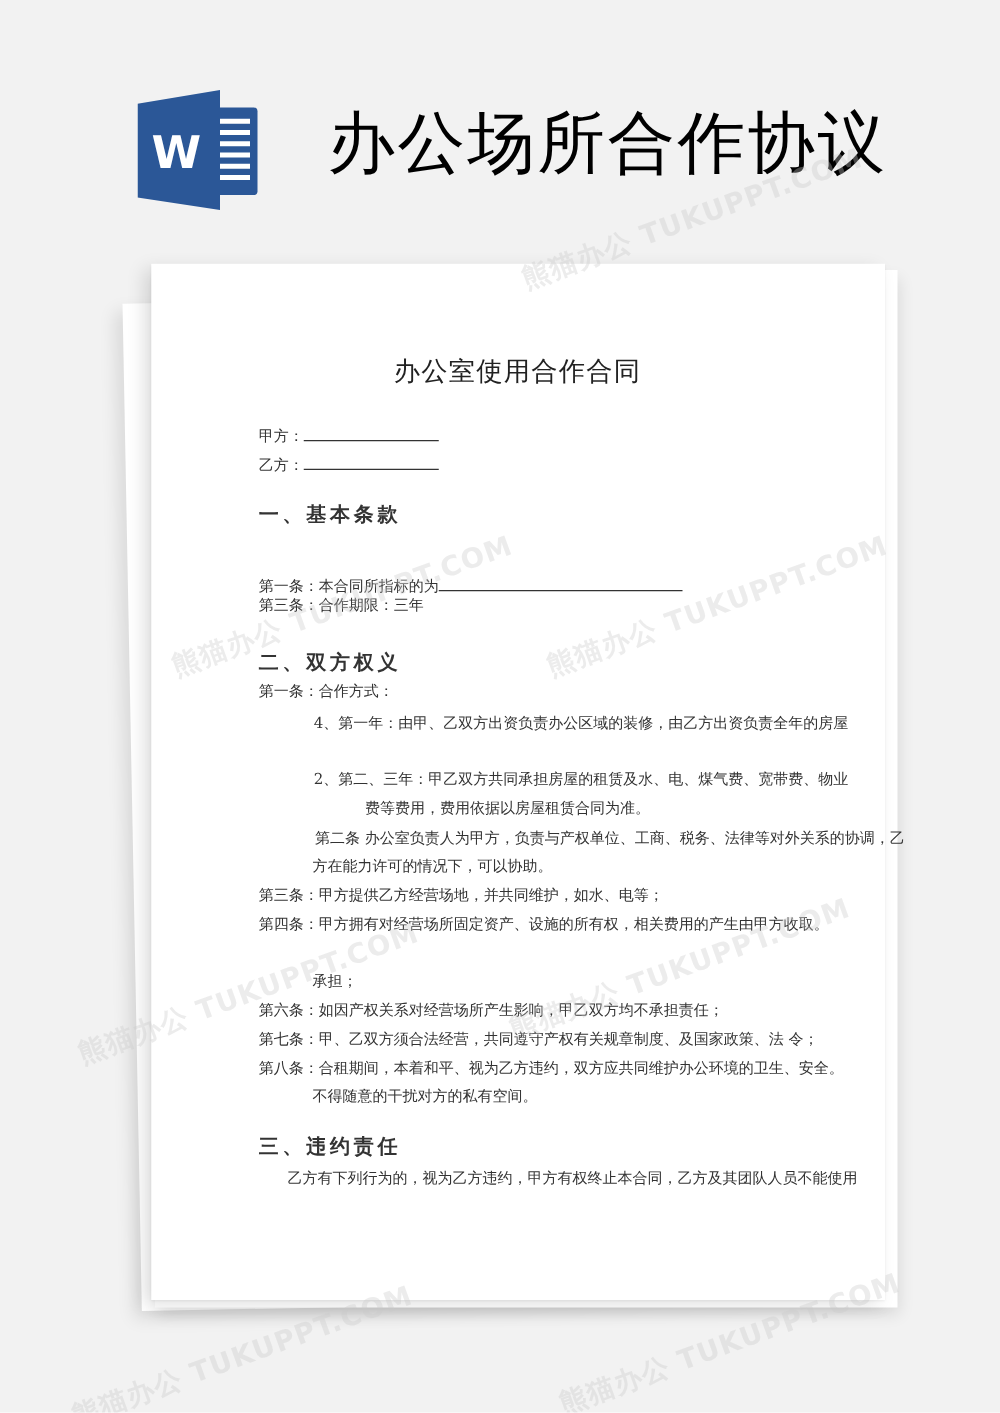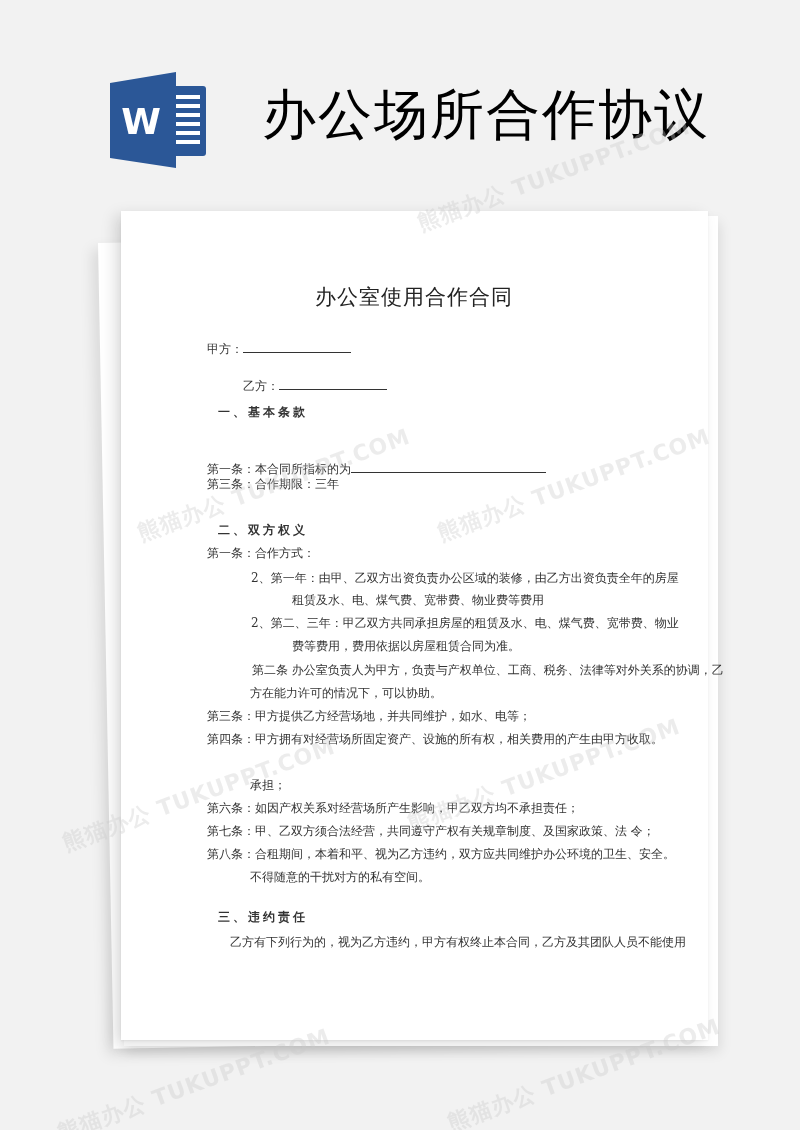--- a/index.html
+++ b/index.html
@@ -32,21 +32,21 @@
     box-shadow: -6px 4px 14px rgba(0,0,0,0.13), 0 1px 2px rgba(0,0,0,0.06);
   }
   .doc { position: absolute; left: 0; top: 0; width: 100%; height: 100%; color: #2a2a2a; border-radius: 13px; }
   .doc-title {
     position: absolute; left: 0; width: 100%; top: 283px; margin-top: -211px;
     text-align: center; font-size: 21px; color: #222; letter-spacing: 1px;
   }
   .line {
     position: absolute; font-size: 12px; line-height: 16px; white-space: nowrap; color: #333;
   }
-  .heading { font-weight: bold; letter-spacing: 3px; font-size: 12px; margin-left: 11px; }
+  .heading { font-weight: bold; letter-spacing: 3px; font-size: 16px; }
   .blank { display: inline-block; border-bottom: 1px solid #333; height: 12px; vertical-align: baseline; }
   .watermark {
     position: absolute; font-family: "DejaVu Sans", sans-serif; font-size: 22px; font-weight: bold;
     color: rgba(200,200,200,0.35); transform: rotate(-20deg); white-space: nowrap; pointer-events: none;
     letter-spacing: 1px;
   }
 </style>
 </head>
 <body>
 
@@ -70,34 +70,33 @@
 <div class="paper paper-back2"></div>
 <div class="paper paper-back1"></div>
 <div class="paper paper-main"></div>
 
 <div class="doc">
   <div class="doc-title" style="margin-top:0; top:283px; left:0; width:828px;">办公室使用合作合同</div>
 
   <div class="line" style="left:207px; top:340px;">
     <span>甲方：</span><span class="blank" style="width:108px;"></span>
   </div>
-  <div class="line" style="left:207px; top:377px;margin-left:36px;">
+  <div class="line" style="left:207px; top:363px;">
     <span>乙方：</span><span class="blank" style="width:108px;"></span>
   </div>
 
   <div class="line heading" style="left:207px; top:404px;">一、基本条款</div>
   <div class="line" style="left:207px; top:420px;margin-top:40px;">
     <span>第一条：本合同所指标的为</span><span class="blank" style="width:195px;"></span>
   </div>
   <div class="line" style="left:207px; top:476px;">第三条：合作期限：三年</div>
 
   <div class="line heading" style="left:207px; top:522px;">二、双方权义</div>
   <div class="line" style="left:207px; top:545px;">第一条：合作方式：</div>
-  <div class="line" style="left:251px; top:570px;">2、第一年：由甲、乙双方出资负责办公区域的装修，由乙方出资负责全年的房屋</div>
-  <div class="line" style="left:292px; top:592px;">租赁及水、电、煤气费、宽带费、物业费等费用</div>
+  <div class="line" style="left:251px; top:570px;">4、第一年：由甲、乙双方出资负责办公区域的装修，由乙方出资负责全年的房屋</div>
   <div class="line" style="left:251px; top:615px;">2、第二、三年：甲乙双方共同承担房屋的租赁及水、电、煤气费、宽带费、物业</div>
   <div class="line" style="left:292px; top:638px;">费等费用，费用依据以房屋租赁合同为准。</div>
   <div class="line" style="left:220px; top:662px;margin-left:32px;">第二条 办公室负责人为甲方，负责与产权单位、工商、税务、法律等对外关系的协调，乙</div>
   <div class="line" style="left:250px; top:685px;">方在能力许可的情况下，可以协助。</div>
   <div class="line" style="left:207px; top:731px;">第四条：甲方拥有对经营场所固定资产、设施的所有权，相关费用的产生由甲方收取。</div>
   <div class="line" style="left:207px; top:708px;">第三条：甲方提供乙方经营场地，并共同维护，如水、电等；</div>
   <div class="line" style="left:250px; top:777px;">承担；</div>
   <div class="line" style="left:207px; top:800px;text-align:right;">第六条：如因产权关系对经营场所产生影响，甲乙双方均不承担责任；</div>
   <div class="line" style="left:207px; top:823px;">第七条：甲、乙双方须合法经营，共同遵守产权有关规章制度、及国家政策、法 令；</div>
   <div class="line" style="left:207px; top:846px;">第八条：合租期间，本着和平、视为乙方违约，双方应共同维护办公环境的卫生、安全。</div>

